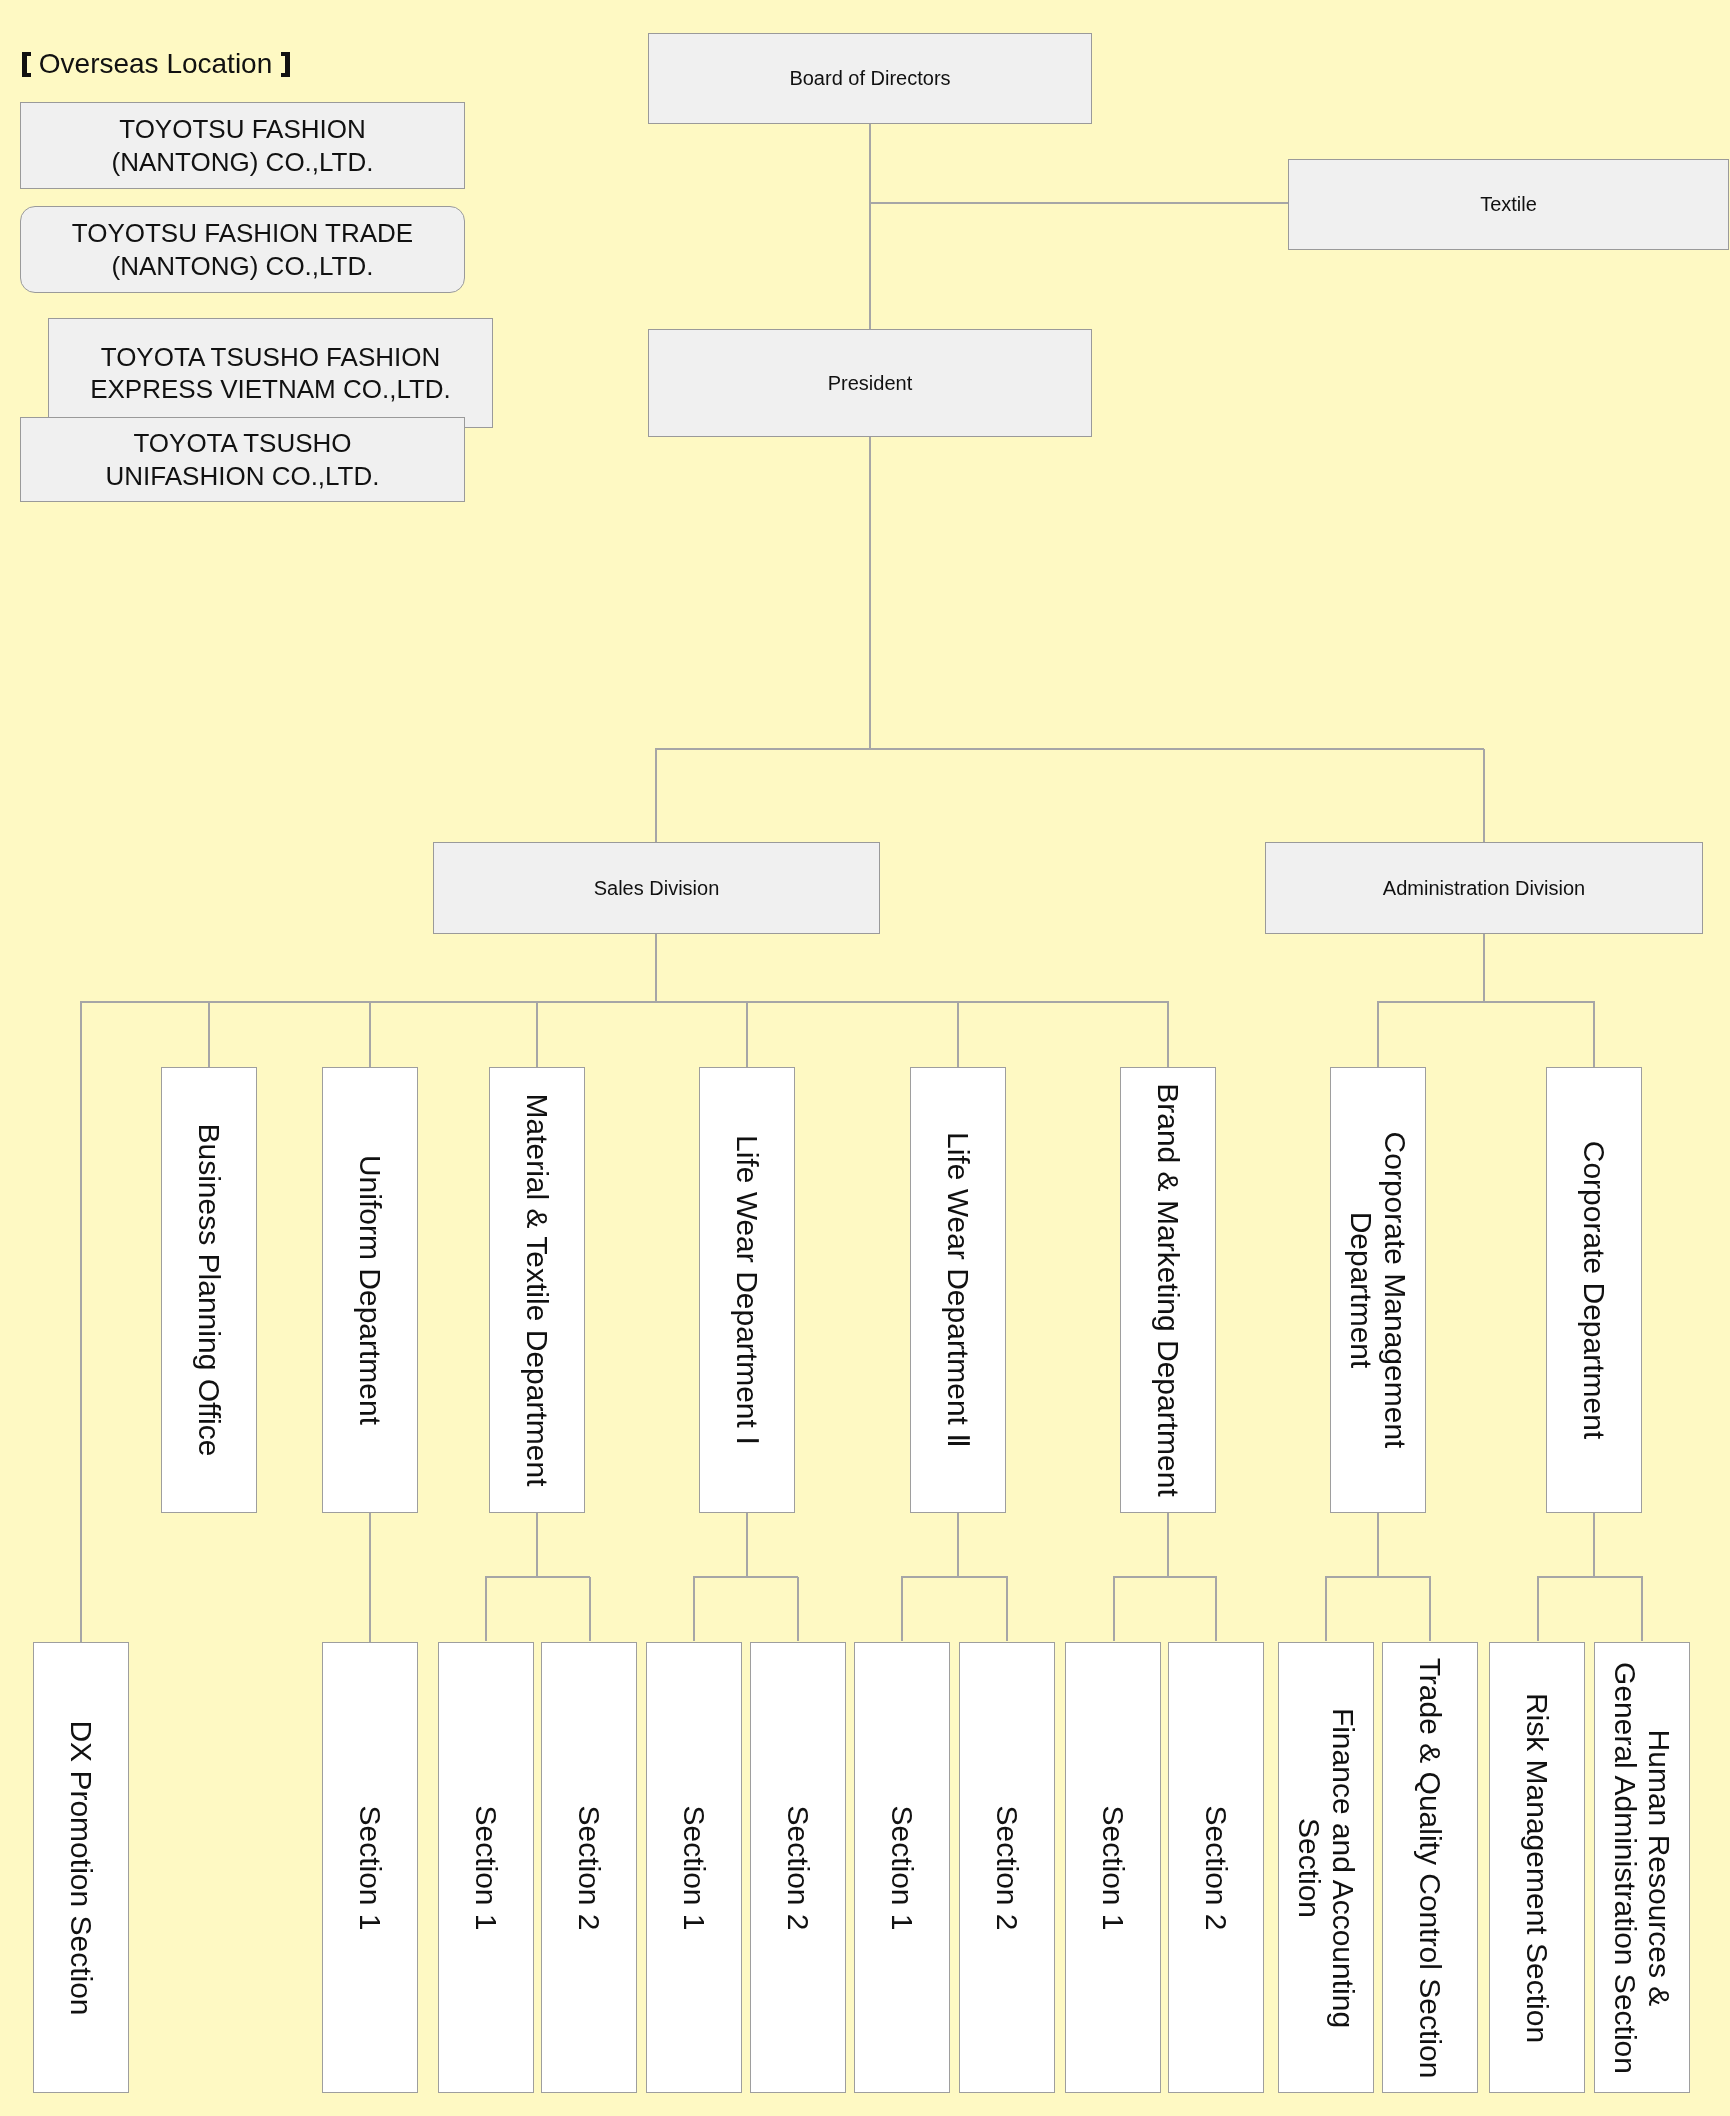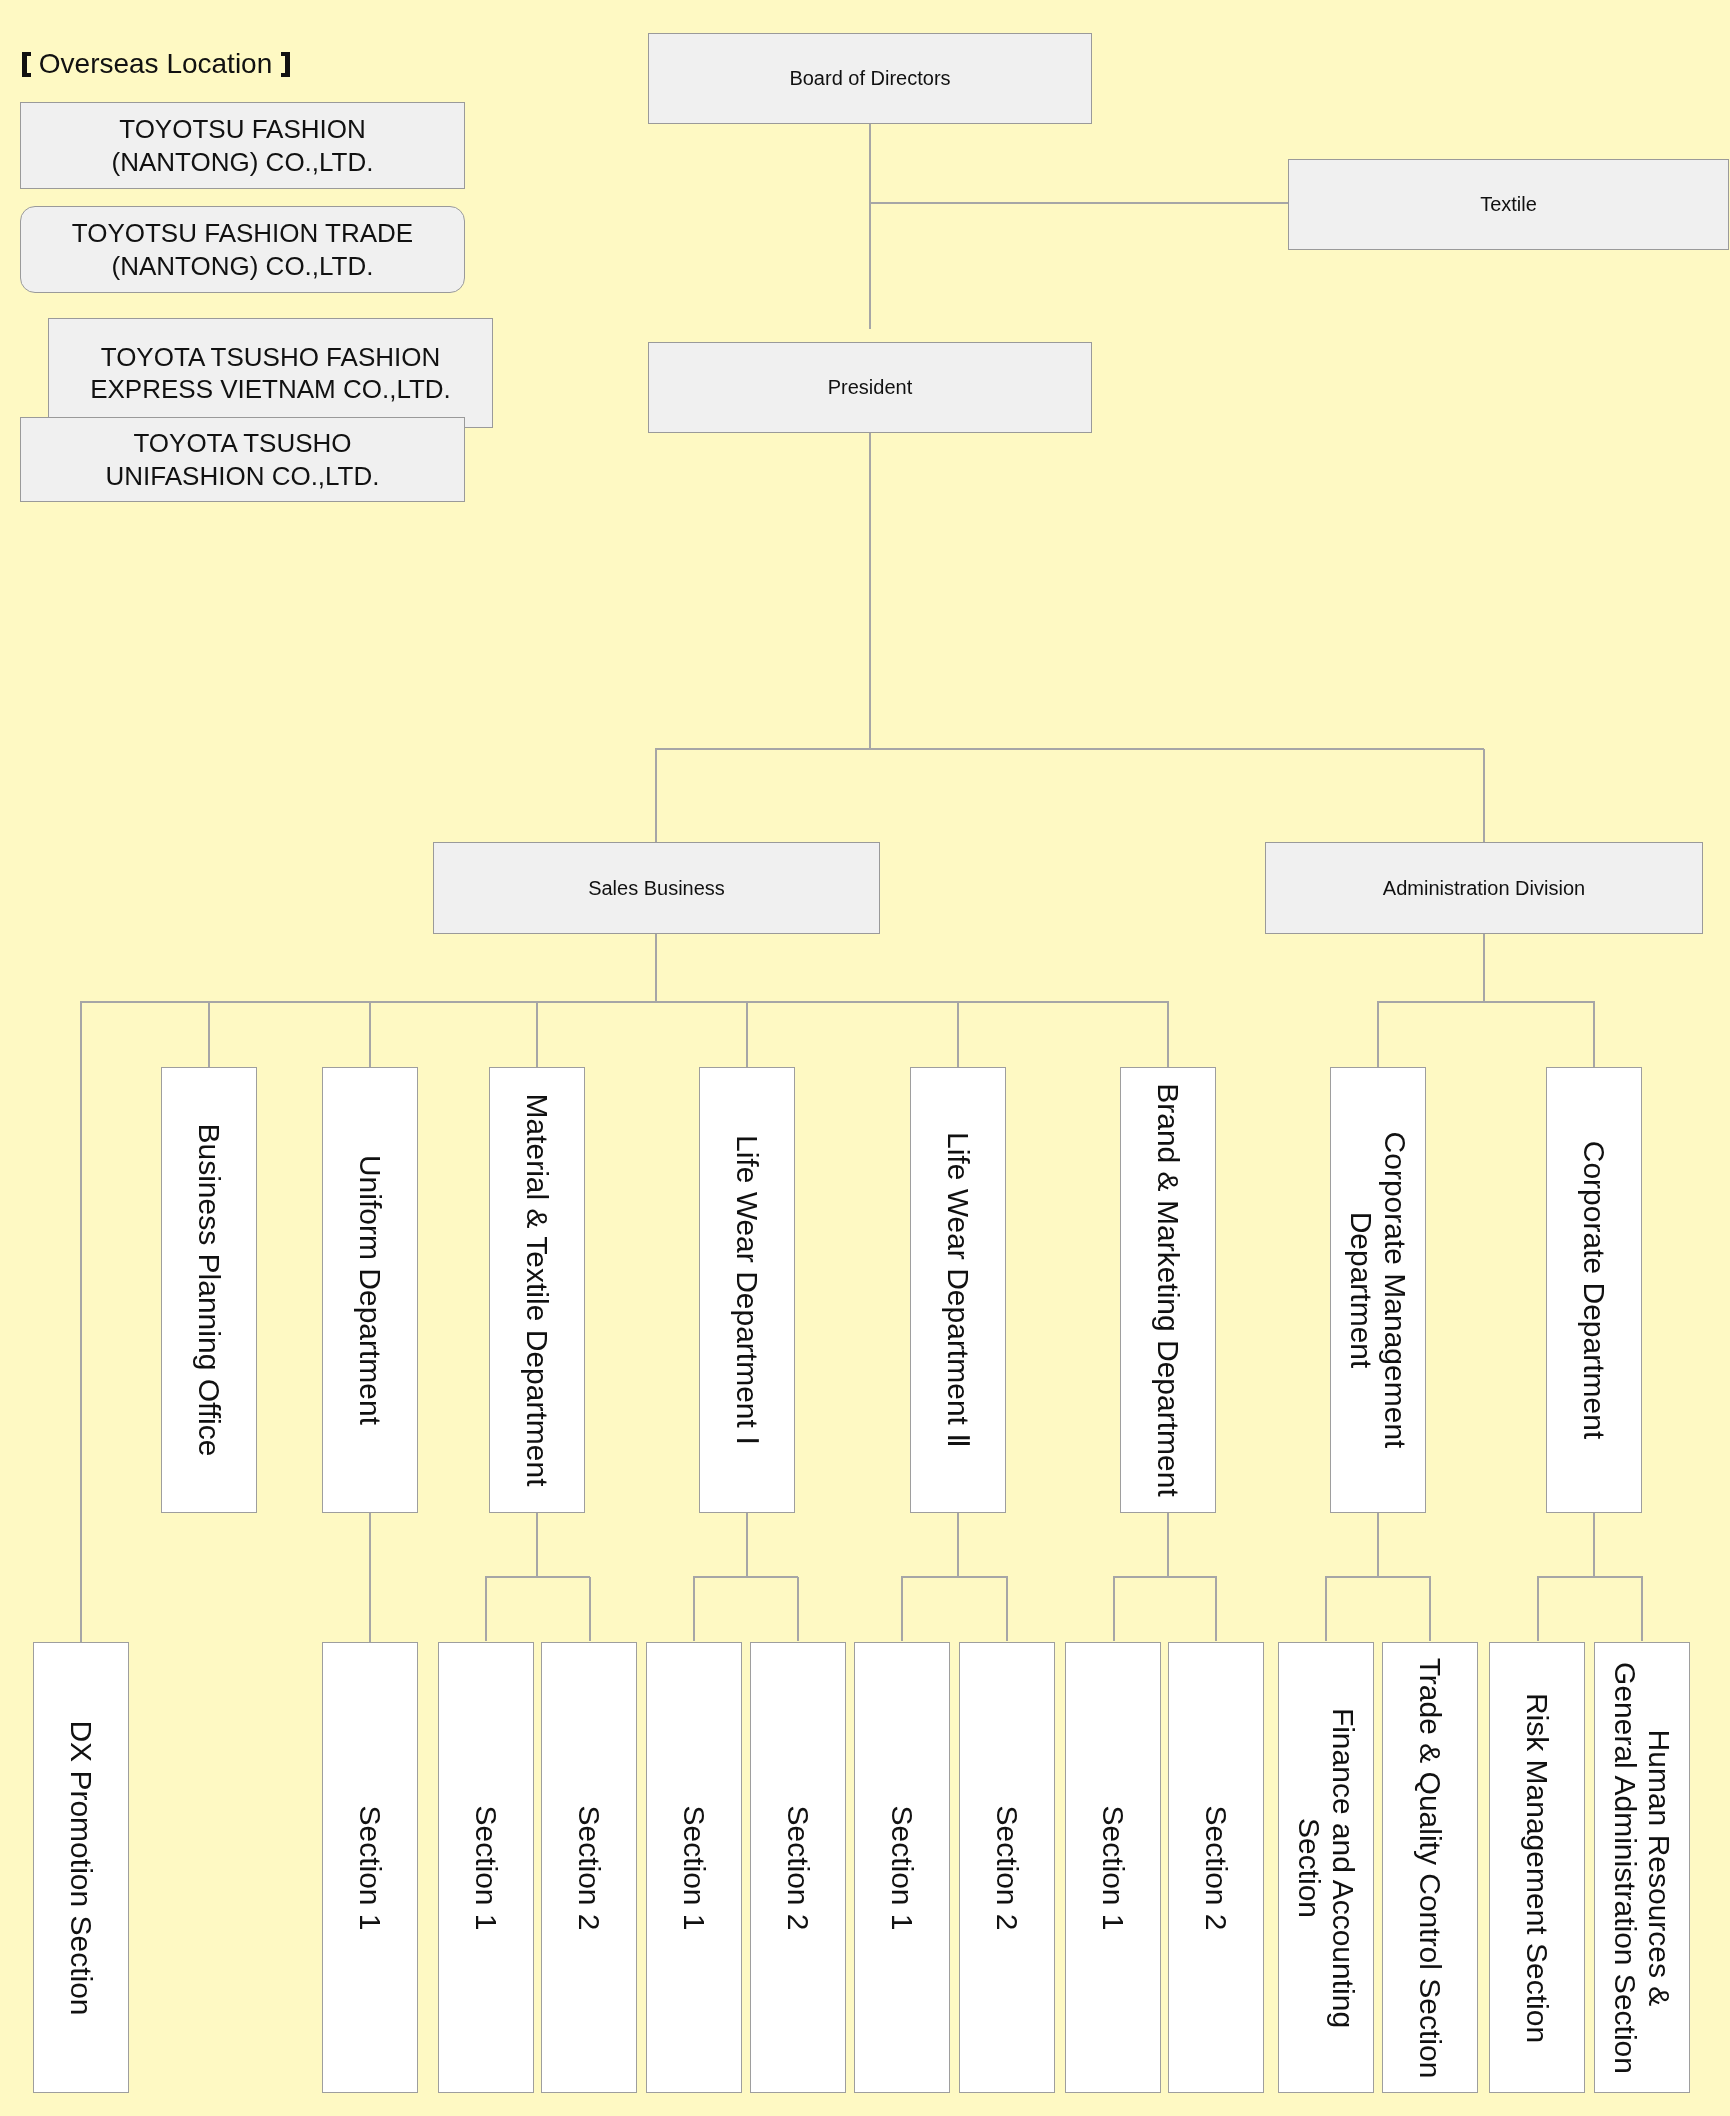--- a/index.html
+++ b/index.html
@@ -107,22 +107,22 @@
   <div class="vline" style="left:1325px;top:1577px;height:64px;"></div>
   <div class="vline" style="left:1429px;top:1577px;height:64px;"></div>
 
   <div class="vline" style="left:1593px;top:1513px;height:64px;"></div>
   <div class="hline" style="left:1537px;top:1576px;width:106px;"></div>
   <div class="vline" style="left:1537px;top:1577px;height:64px;"></div>
   <div class="vline" style="left:1641px;top:1577px;height:64px;"></div>
 
   <div class="gbox" style="left:648px;top:33px;width:444px;height:91px;"><span>Board of Directors</span></div>
   <div class="gbox" style="left:1288px;top:159px;width:441px;height:91px;"><span>Textile</span></div>
-  <div class="gbox" style="left:648px;top:329px;width:444px;height:91px;margin-top:13px;"><span>President</span></div>
-  <div class="gbox" style="left:433px;top:842px;width:447px;height:92px;"><span>Sales Business</span></div>
+  <div class="gbox" style="left:648px;top:329px;width:444px;height:108px;"><span>President</span></div>
+  <div class="gbox" style="left:433px;top:842px;width:447px;height:92px;"><span>Sales Division</span></div>
   <div class="gbox" style="left:1265px;top:842px;width:438px;height:92px;"><span>Administration Division</span></div>
 
   <div class="wbox" style="left:161px;top:1067px;width:96px;height:446px;">
       <div class="rot dept">Business Planning Office</div>
     </div>
   <div class="wbox" style="left:322px;top:1067px;width:96px;height:446px;">
       <div class="rot dept">Uniform Department</div>
     </div>
   <div class="wbox" style="left:489px;top:1067px;width:96px;height:446px;">
       <div class="rot dept">Material &amp; Textile Department</div>

